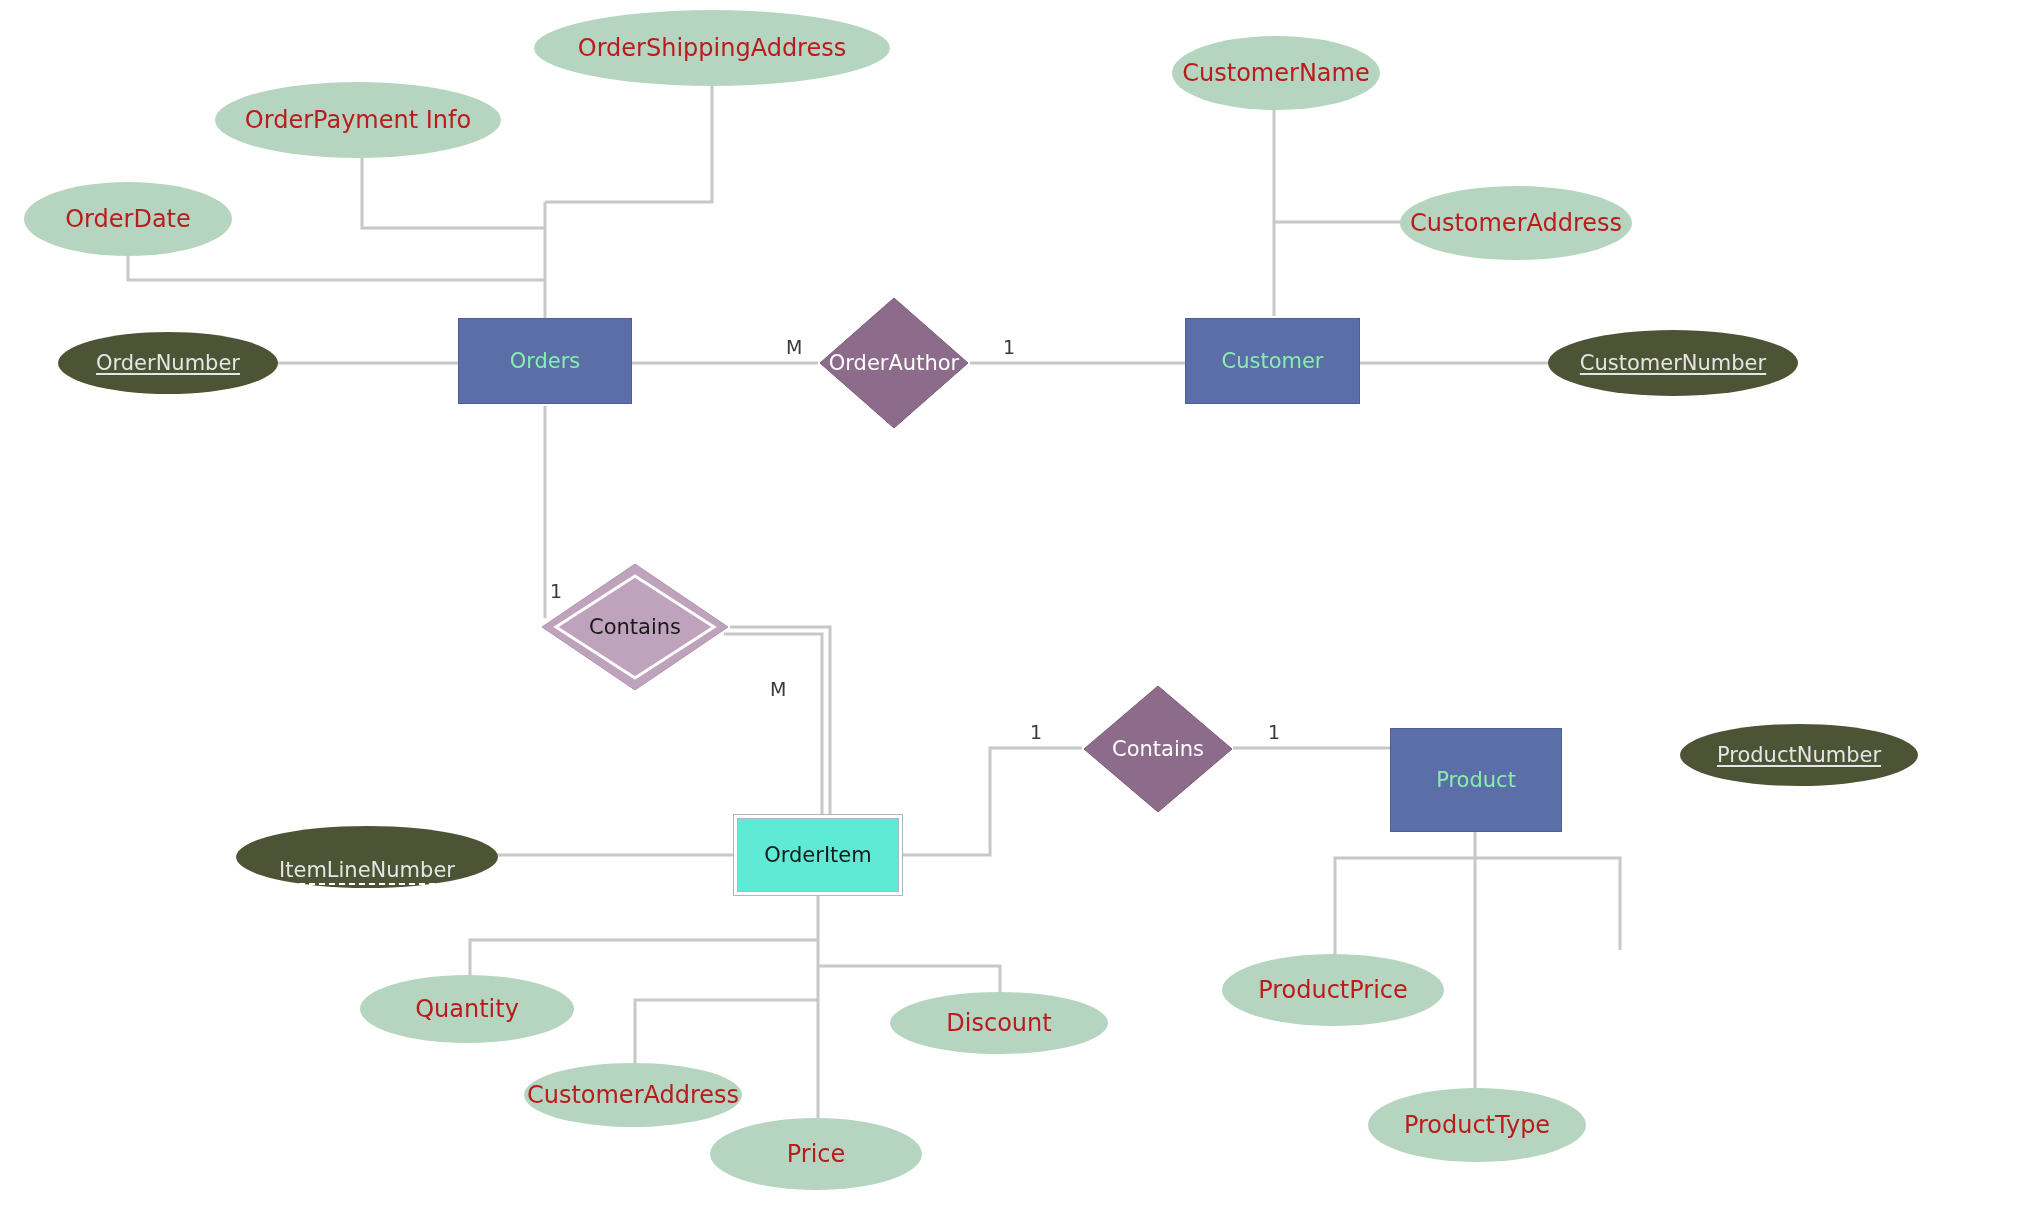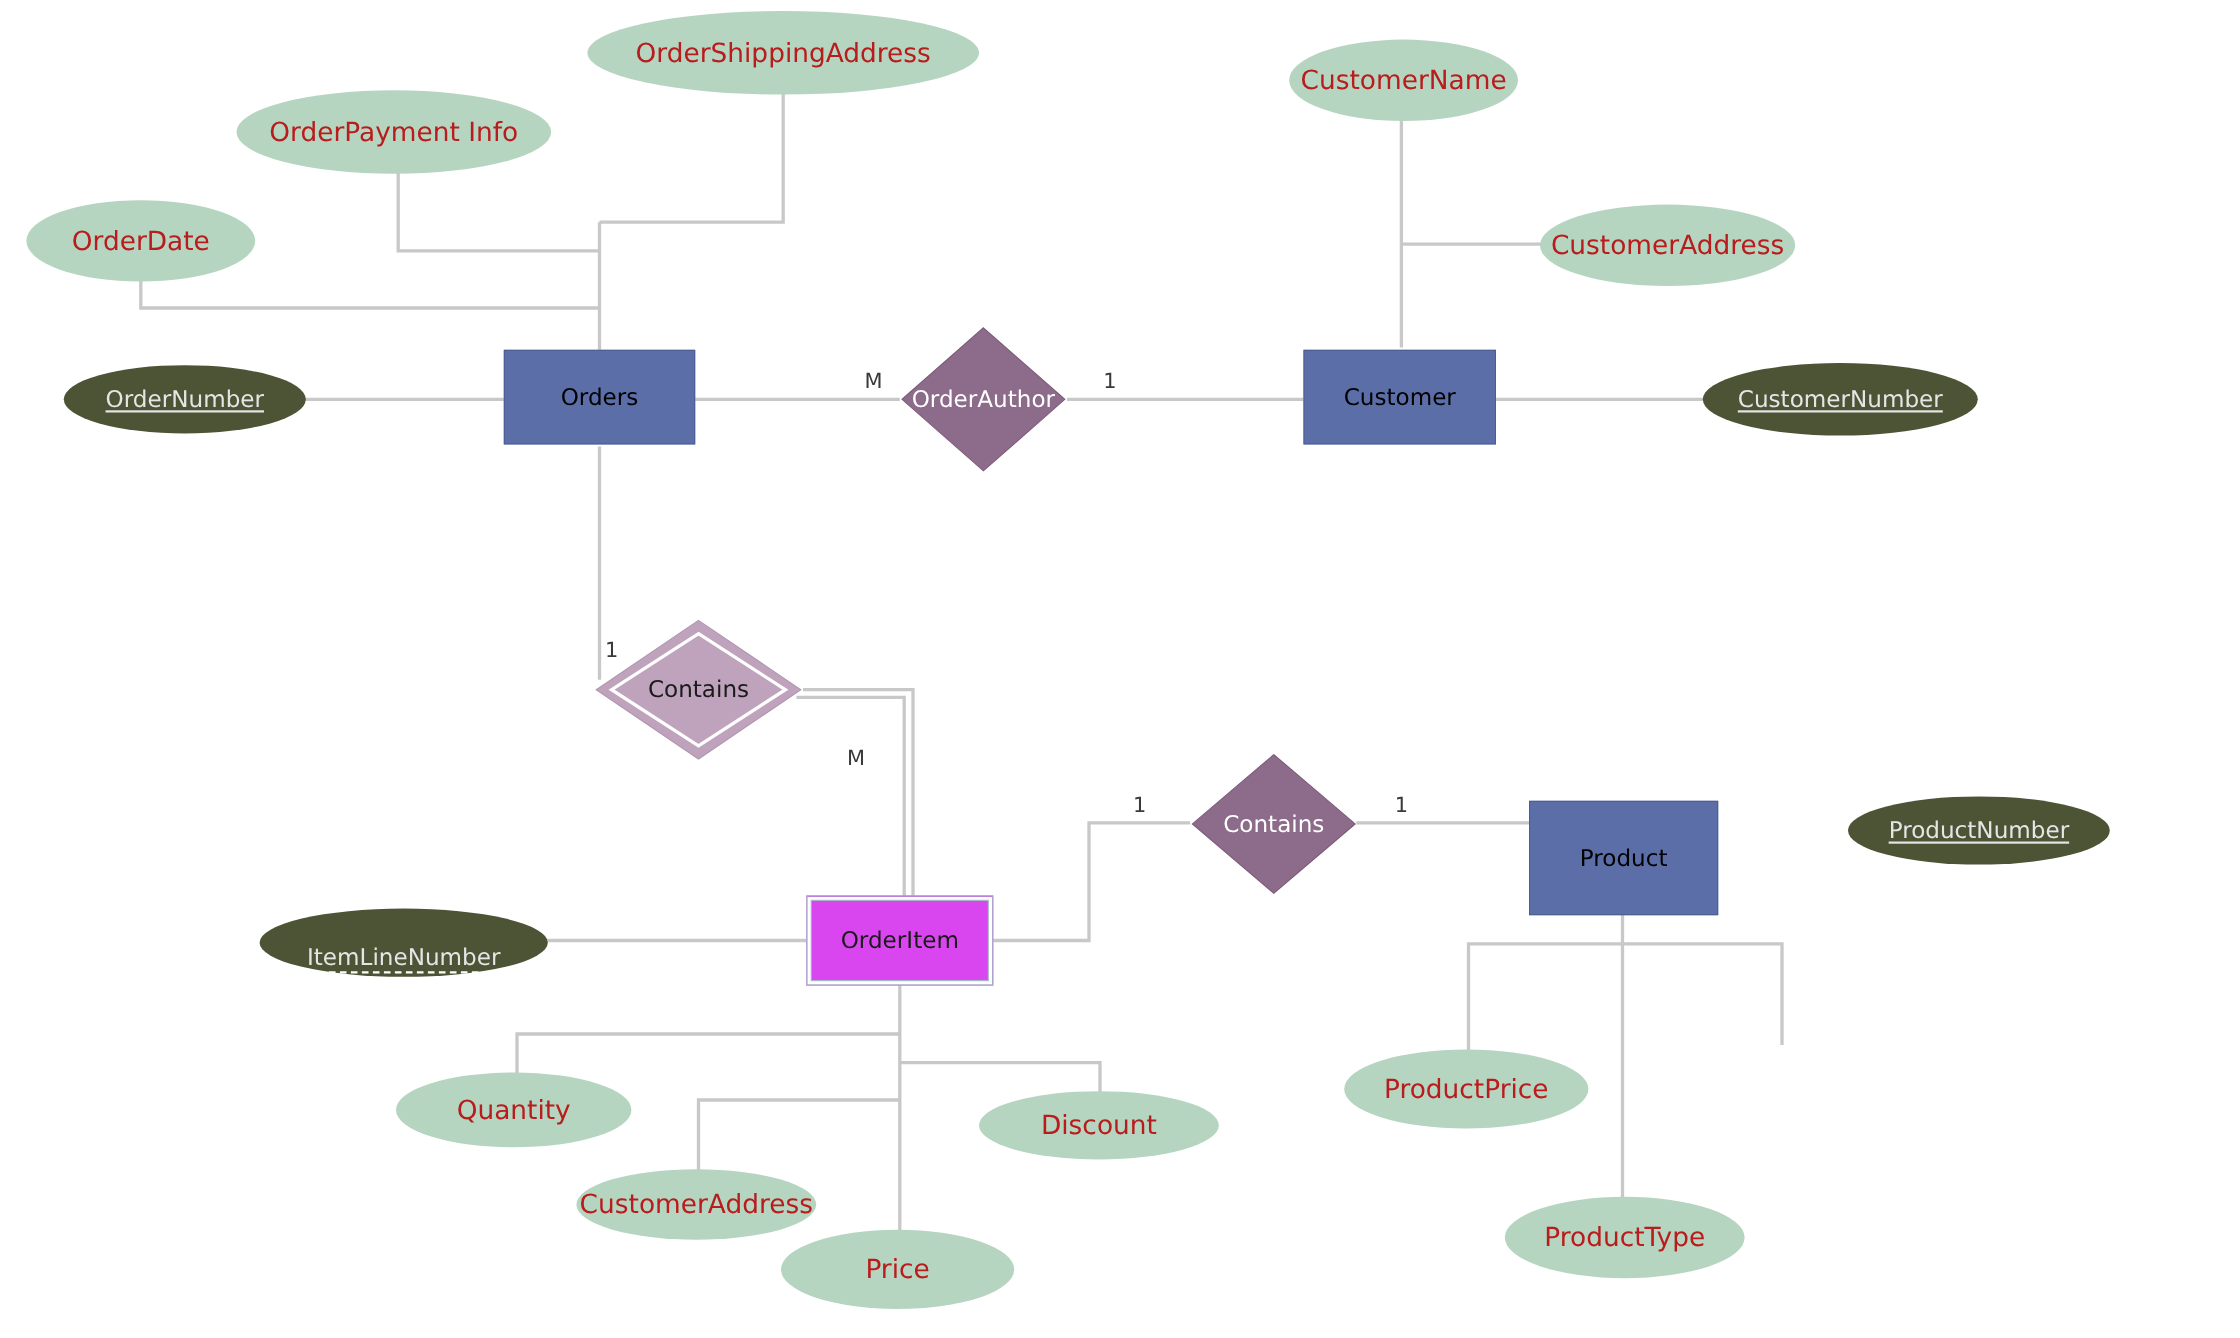--- a/index.html
+++ b/index.html
@@ -28,27 +28,27 @@
     position: absolute;
     display: flex;
     align-items: center;
     justify-content: center;
     text-align: center;
     box-sizing: border-box;
   }
   
   .entity {
     background: #5b6ea8;
-    color: #000000;
+    color: #86efac;
     font-size: 21px;
     border: 1px solid #4c5e93;
   }
   
   .entity-weak {
-    background: #d946ef;
+    background: #5eead4;
     color: #1a1a1a;
     font-size: 21px;
     border: 1px solid #a8b8c9;
     box-shadow: inset 0 0 0 3px #ffffff, inset 0 0 0 4px #a8b8c9;
   }
   
   .attr {
     background: #b5d5c0;
     color: #b91c1c;
     font-size: 24px;

